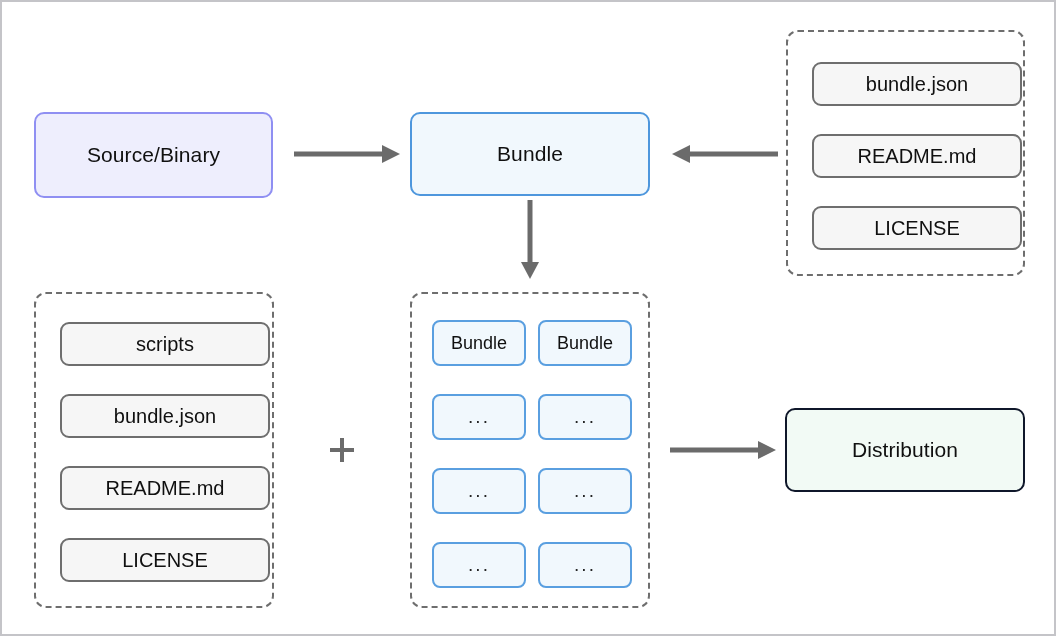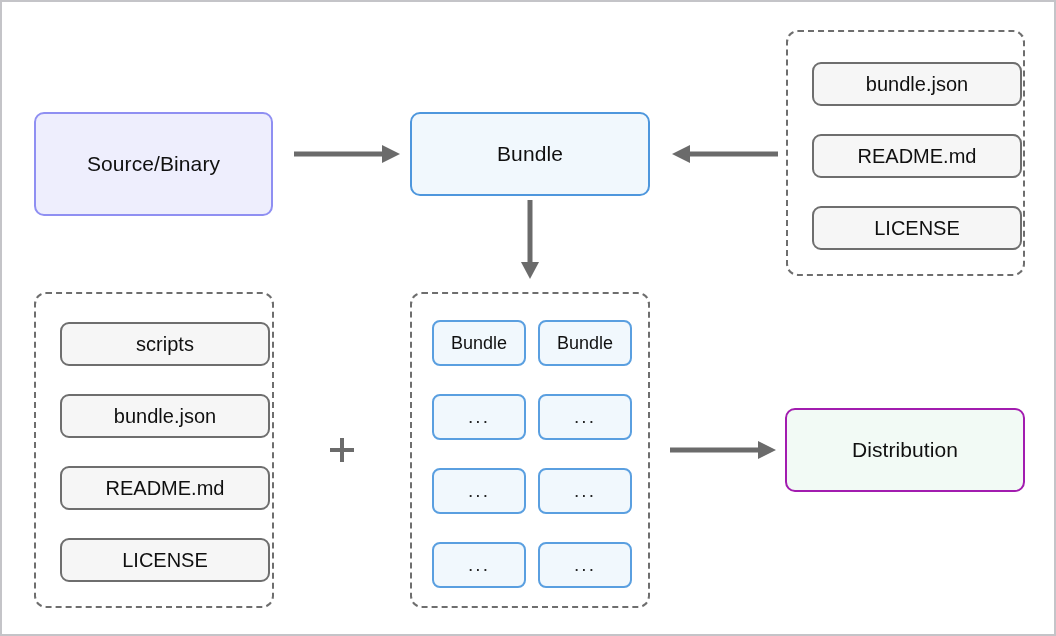--- a/index.html
+++ b/index.html
@@ -34,39 +34,39 @@
     color: #101010;
     letter-spacing: 0.1px;
     text-align: center;
   }
 
   
   .node--source {
     left: 32px;
     top: 110px;
     width: 239px;
-    height: 104px;
+    height: 86px;
     background: #eeeefd;
     border: 2px solid #8f8ff2;
   }
   .node--bundle {
     left: 408px;
     top: 110px;
     width: 240px;
     height: 84px;
     background: #f1f8fd;
     border: 2px solid #4e97dd;
   }
   .node--distribution {
     left: 783px;
     top: 406px;
     width: 240px;
     height: 84px;
     background: #f2faf5;
-    border: 2px solid #a21caf;
+    border: 2px solid #0f172a;
   }
 
   
   .group {
     position: absolute;
     box-sizing: border-box;
     border: 2px dashed #6e6e6e;
     border-radius: 12px;
     background: transparent;
   }

